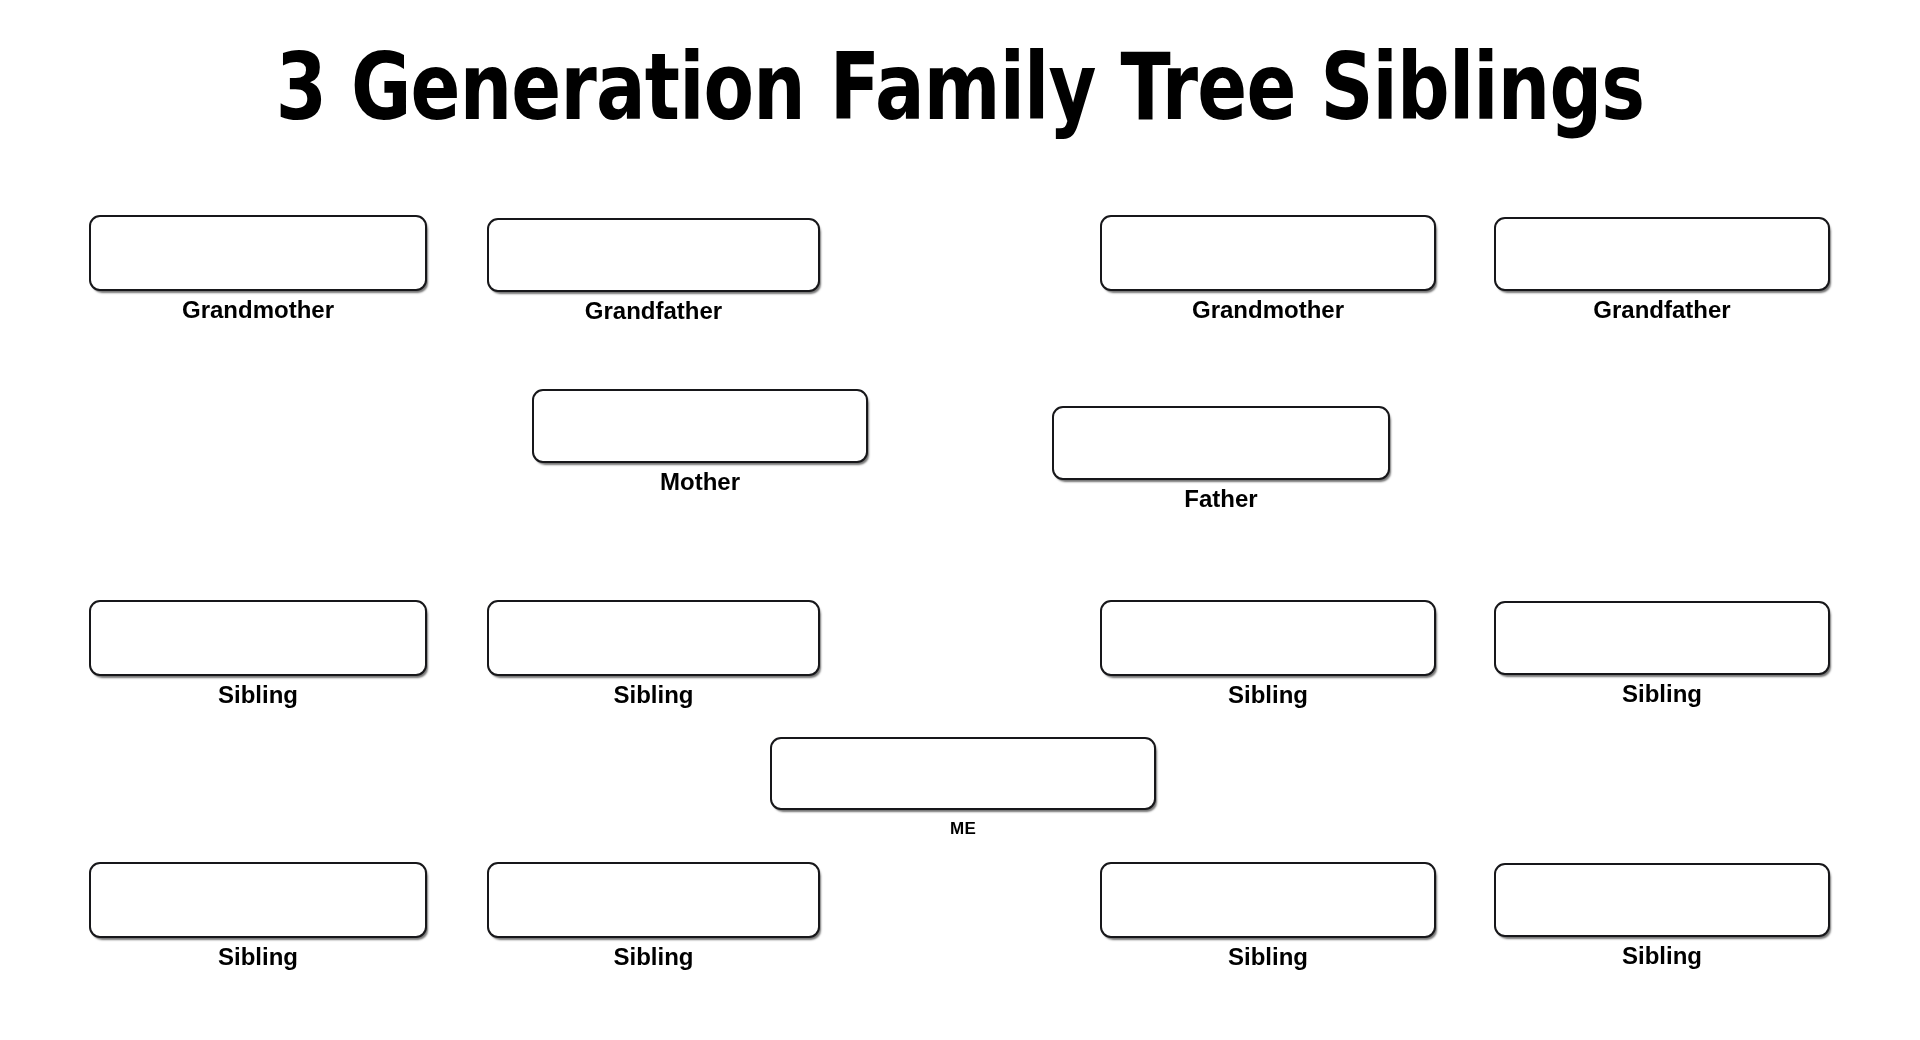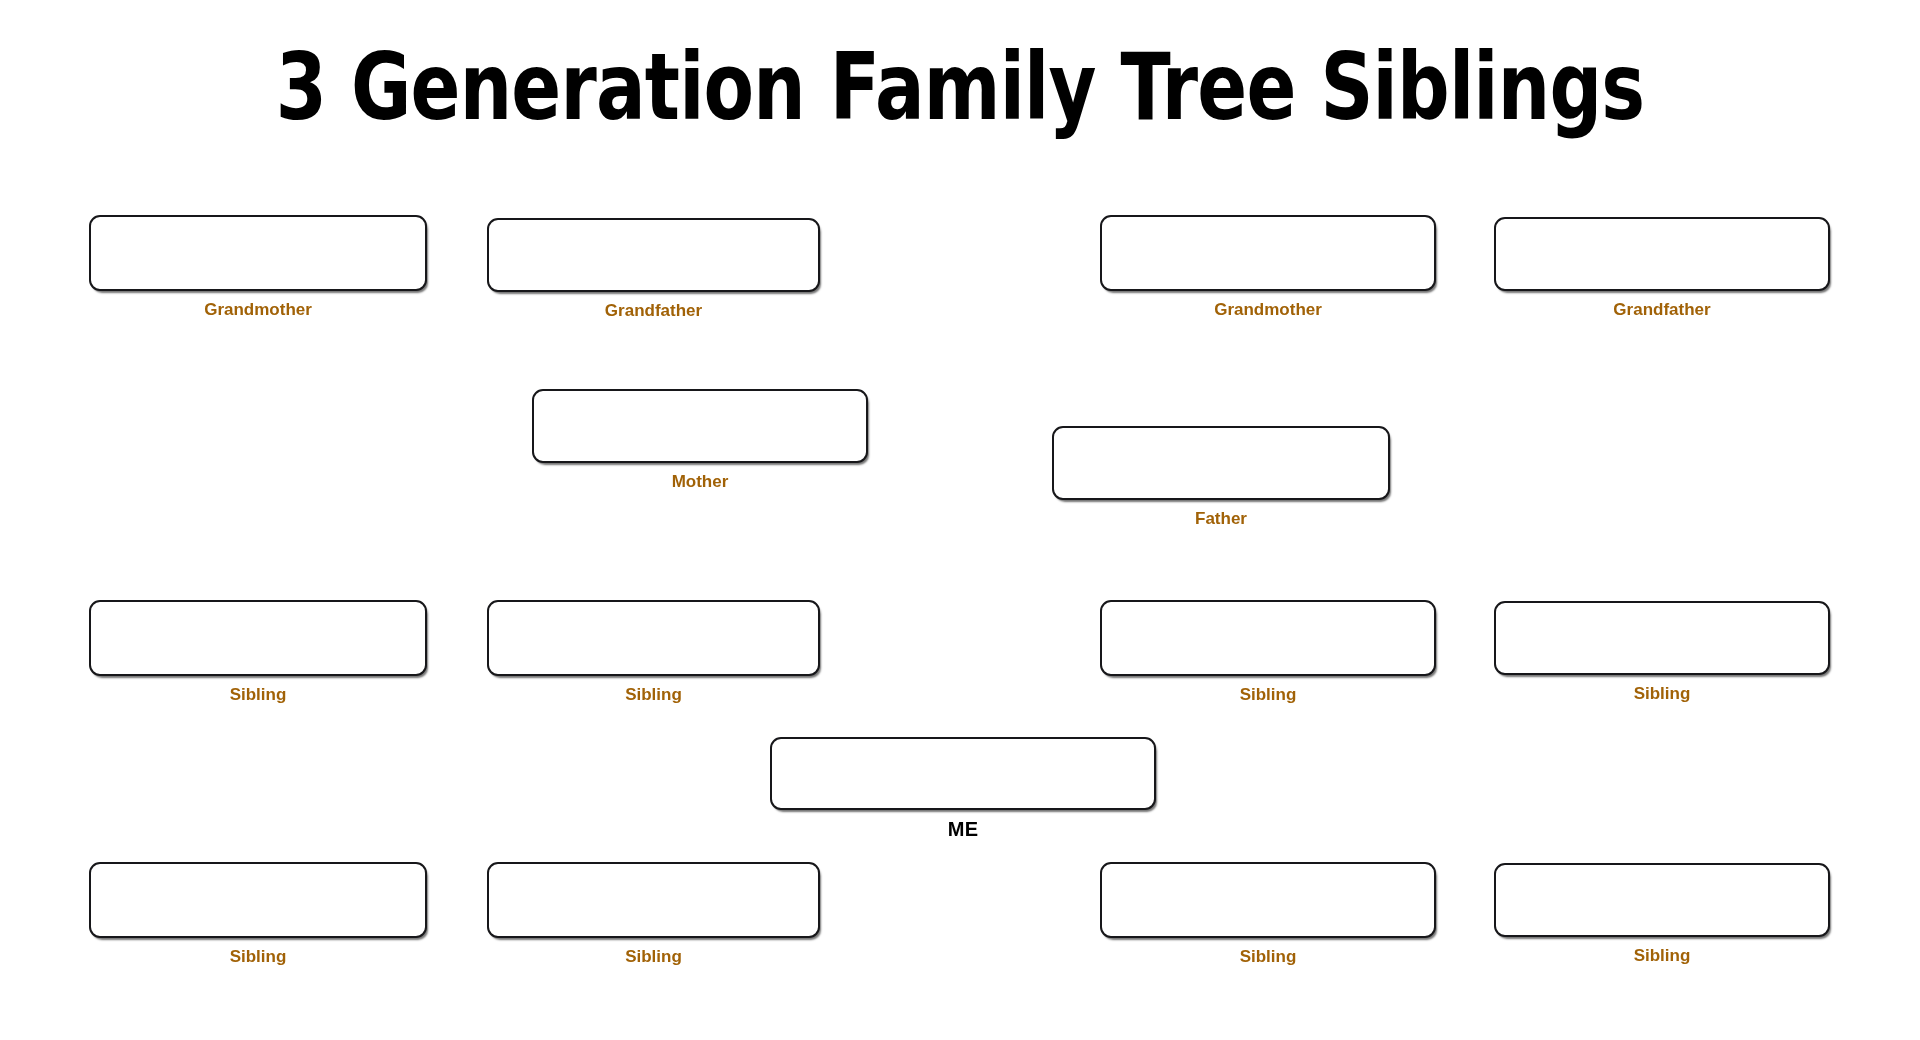--- a/index.html
+++ b/index.html
@@ -58,27 +58,27 @@
   }
   .node .label {
     position: absolute;
     left: 50%;
     transform: translateX(-50%);
     top: 100%;
     margin-top: 6px;
     white-space: nowrap;
     font-family: "Liberation Sans", sans-serif;
     font-weight: 700;
-    font-size: 17px;
+    font-size: 24px;
     line-height: 26px;
-    color: #a16207;
+    color: #000000;
   }
   .node.me .label {
     margin-top: 9px;
-    font-size: 20px;
+    font-size: 17px;
     line-height: 20px;
     color: #000000;
     letter-spacing: 0.3px;
   }
 </style>
 </head>
 <body>
 
 <div id="canvas">
 
@@ -98,21 +98,21 @@
         <div class="label">Grandmother</div>
       </div>
       <div class="node" style="left: 1494px; top: 217px; width: 336px; height: 74px;">
         <div class="box"></div>
         <div class="label">Grandfather</div>
       </div>
       <div class="node" style="left: 532px; top: 389px; width: 336px; height: 74px;">
         <div class="box"></div>
         <div class="label">Mother</div>
       </div>
-      <div class="node" style="left: 1052px; top: 426px; width: 338px; height: 74px; text-align: center;">
+      <div class="node" style="left: 1052px; top: 406px; width: 338px; height: 74px; text-align: center;">
         <div class="box"></div>
         <div class="label">Father</div>
       </div>
       <div class="node" style="left: 89px; top: 600px; width: 338px; height: 76px;">
         <div class="box"></div>
         <div class="label">Sibling</div>
       </div>
       <div class="node" style="left: 487px; top: 600px; width: 333px; height: 76px;">
         <div class="box"></div>
         <div class="label">Sibling</div>

